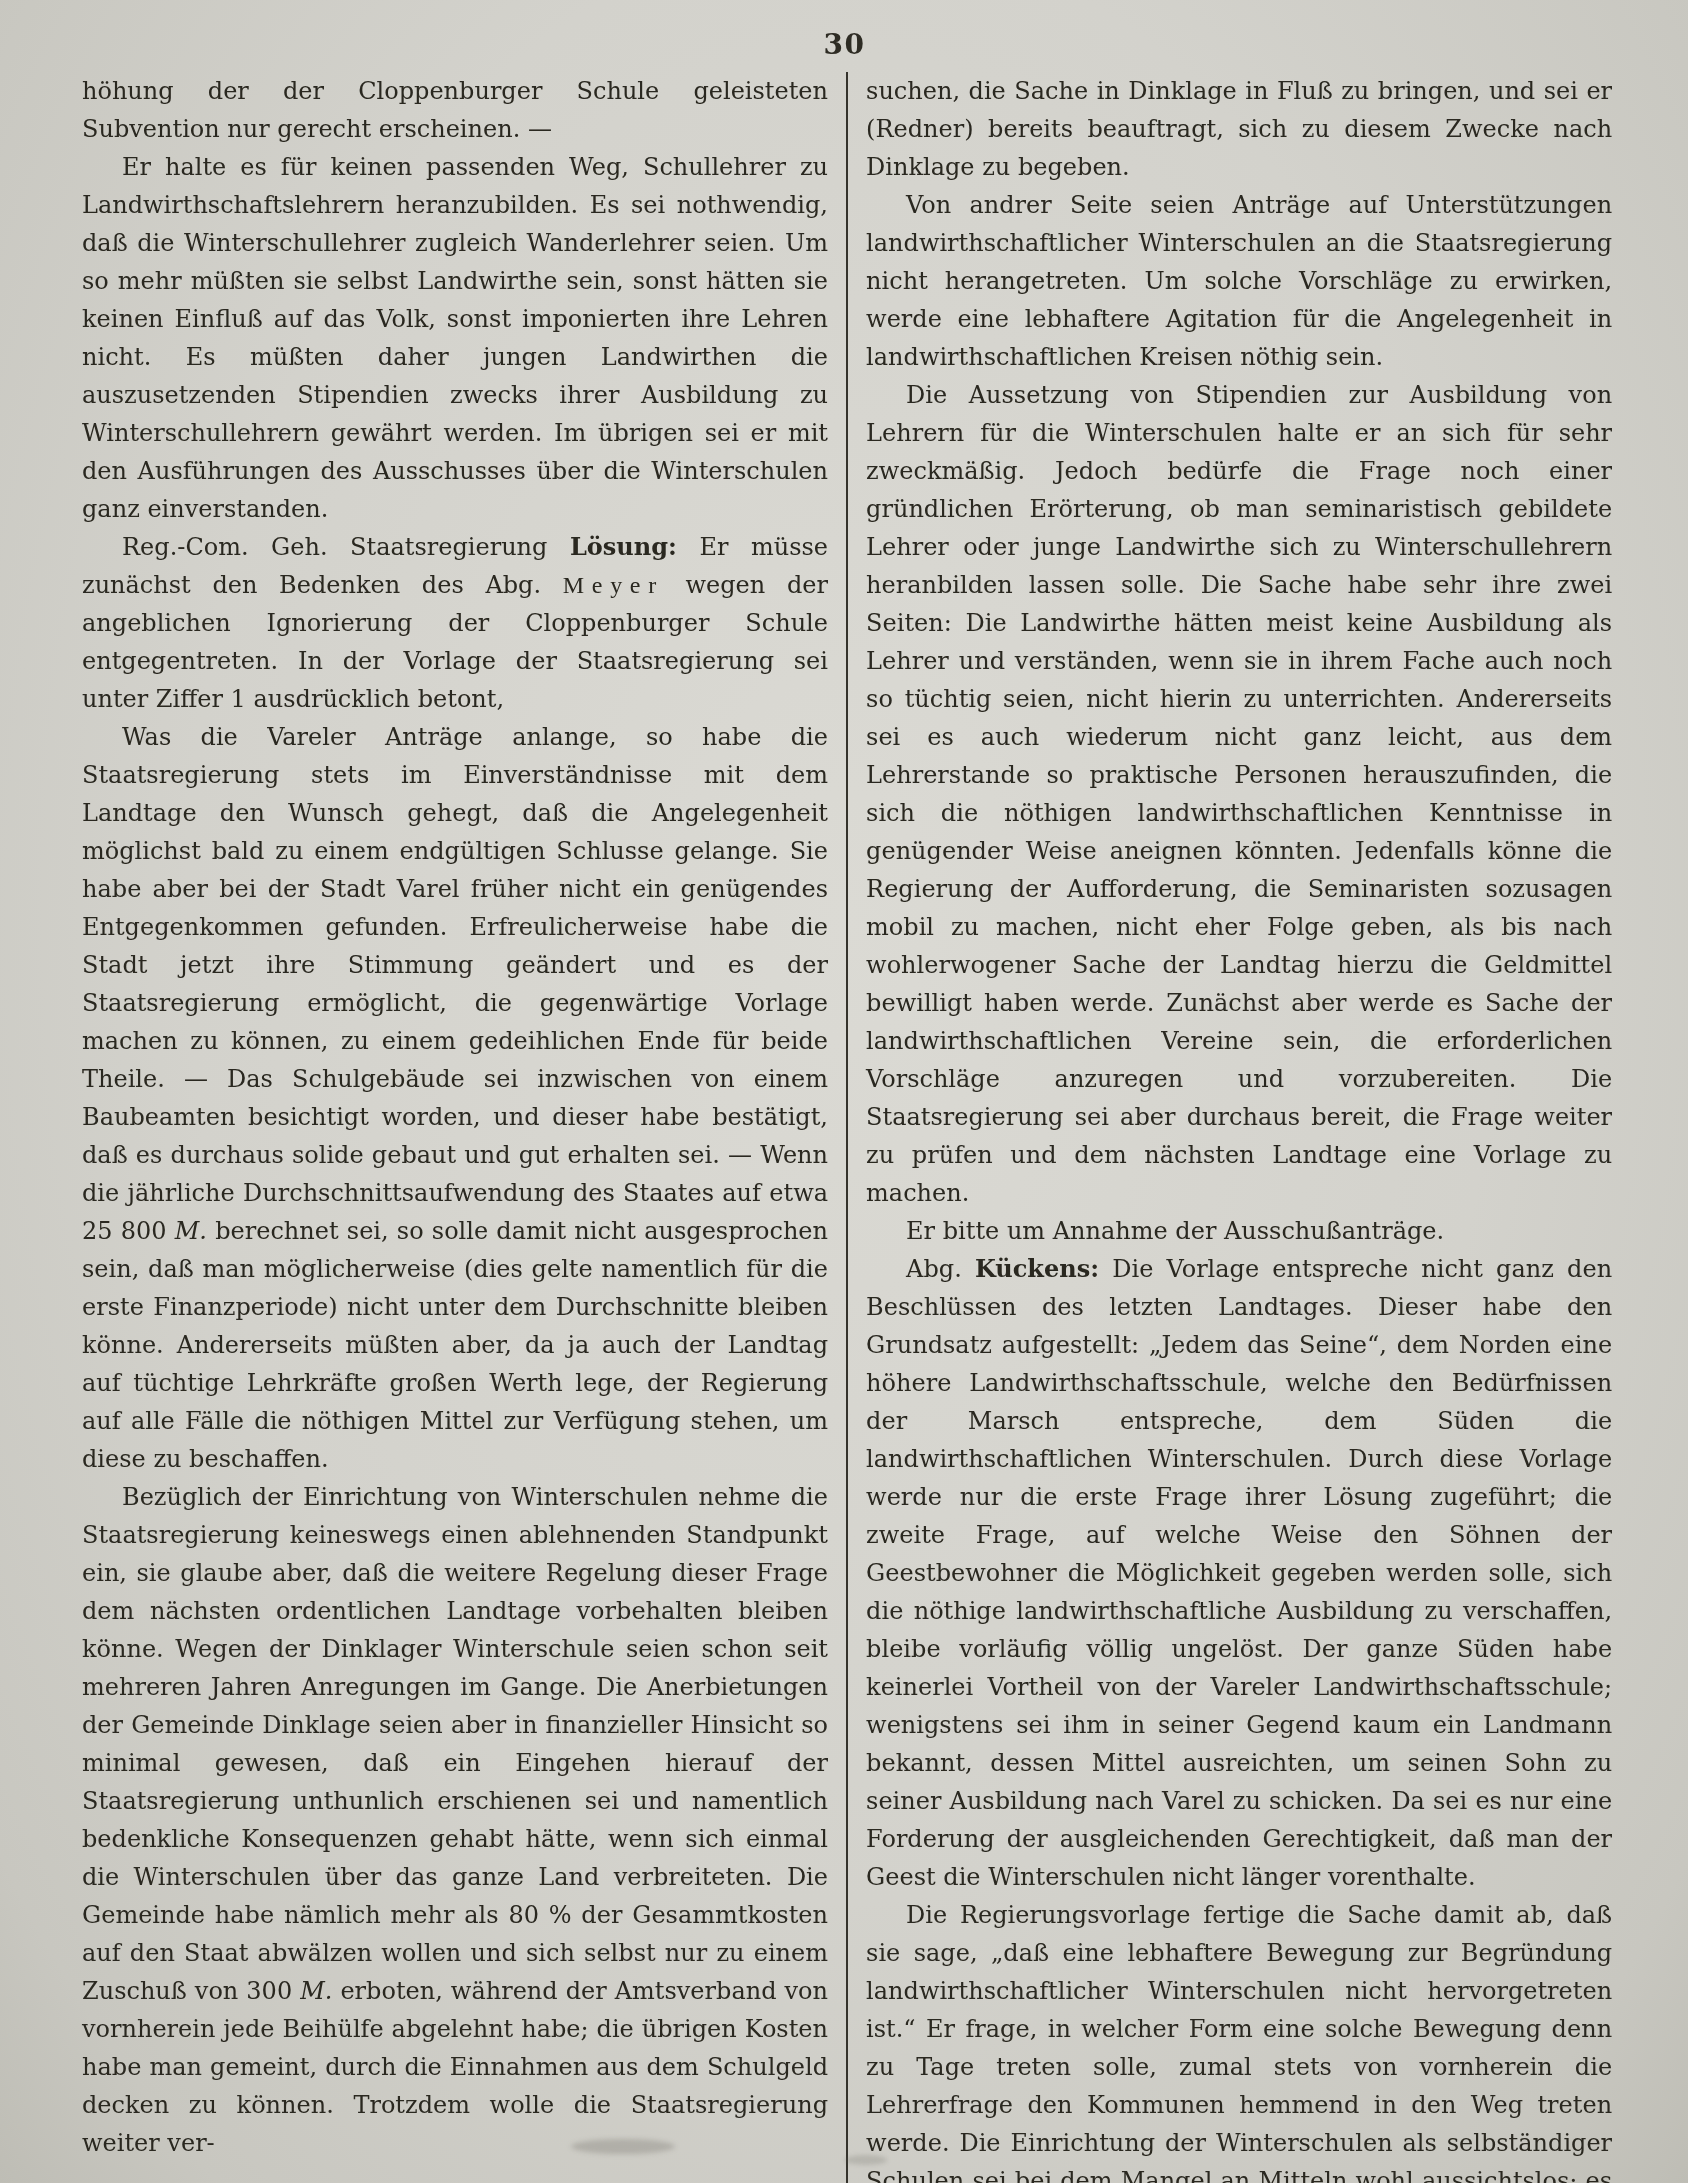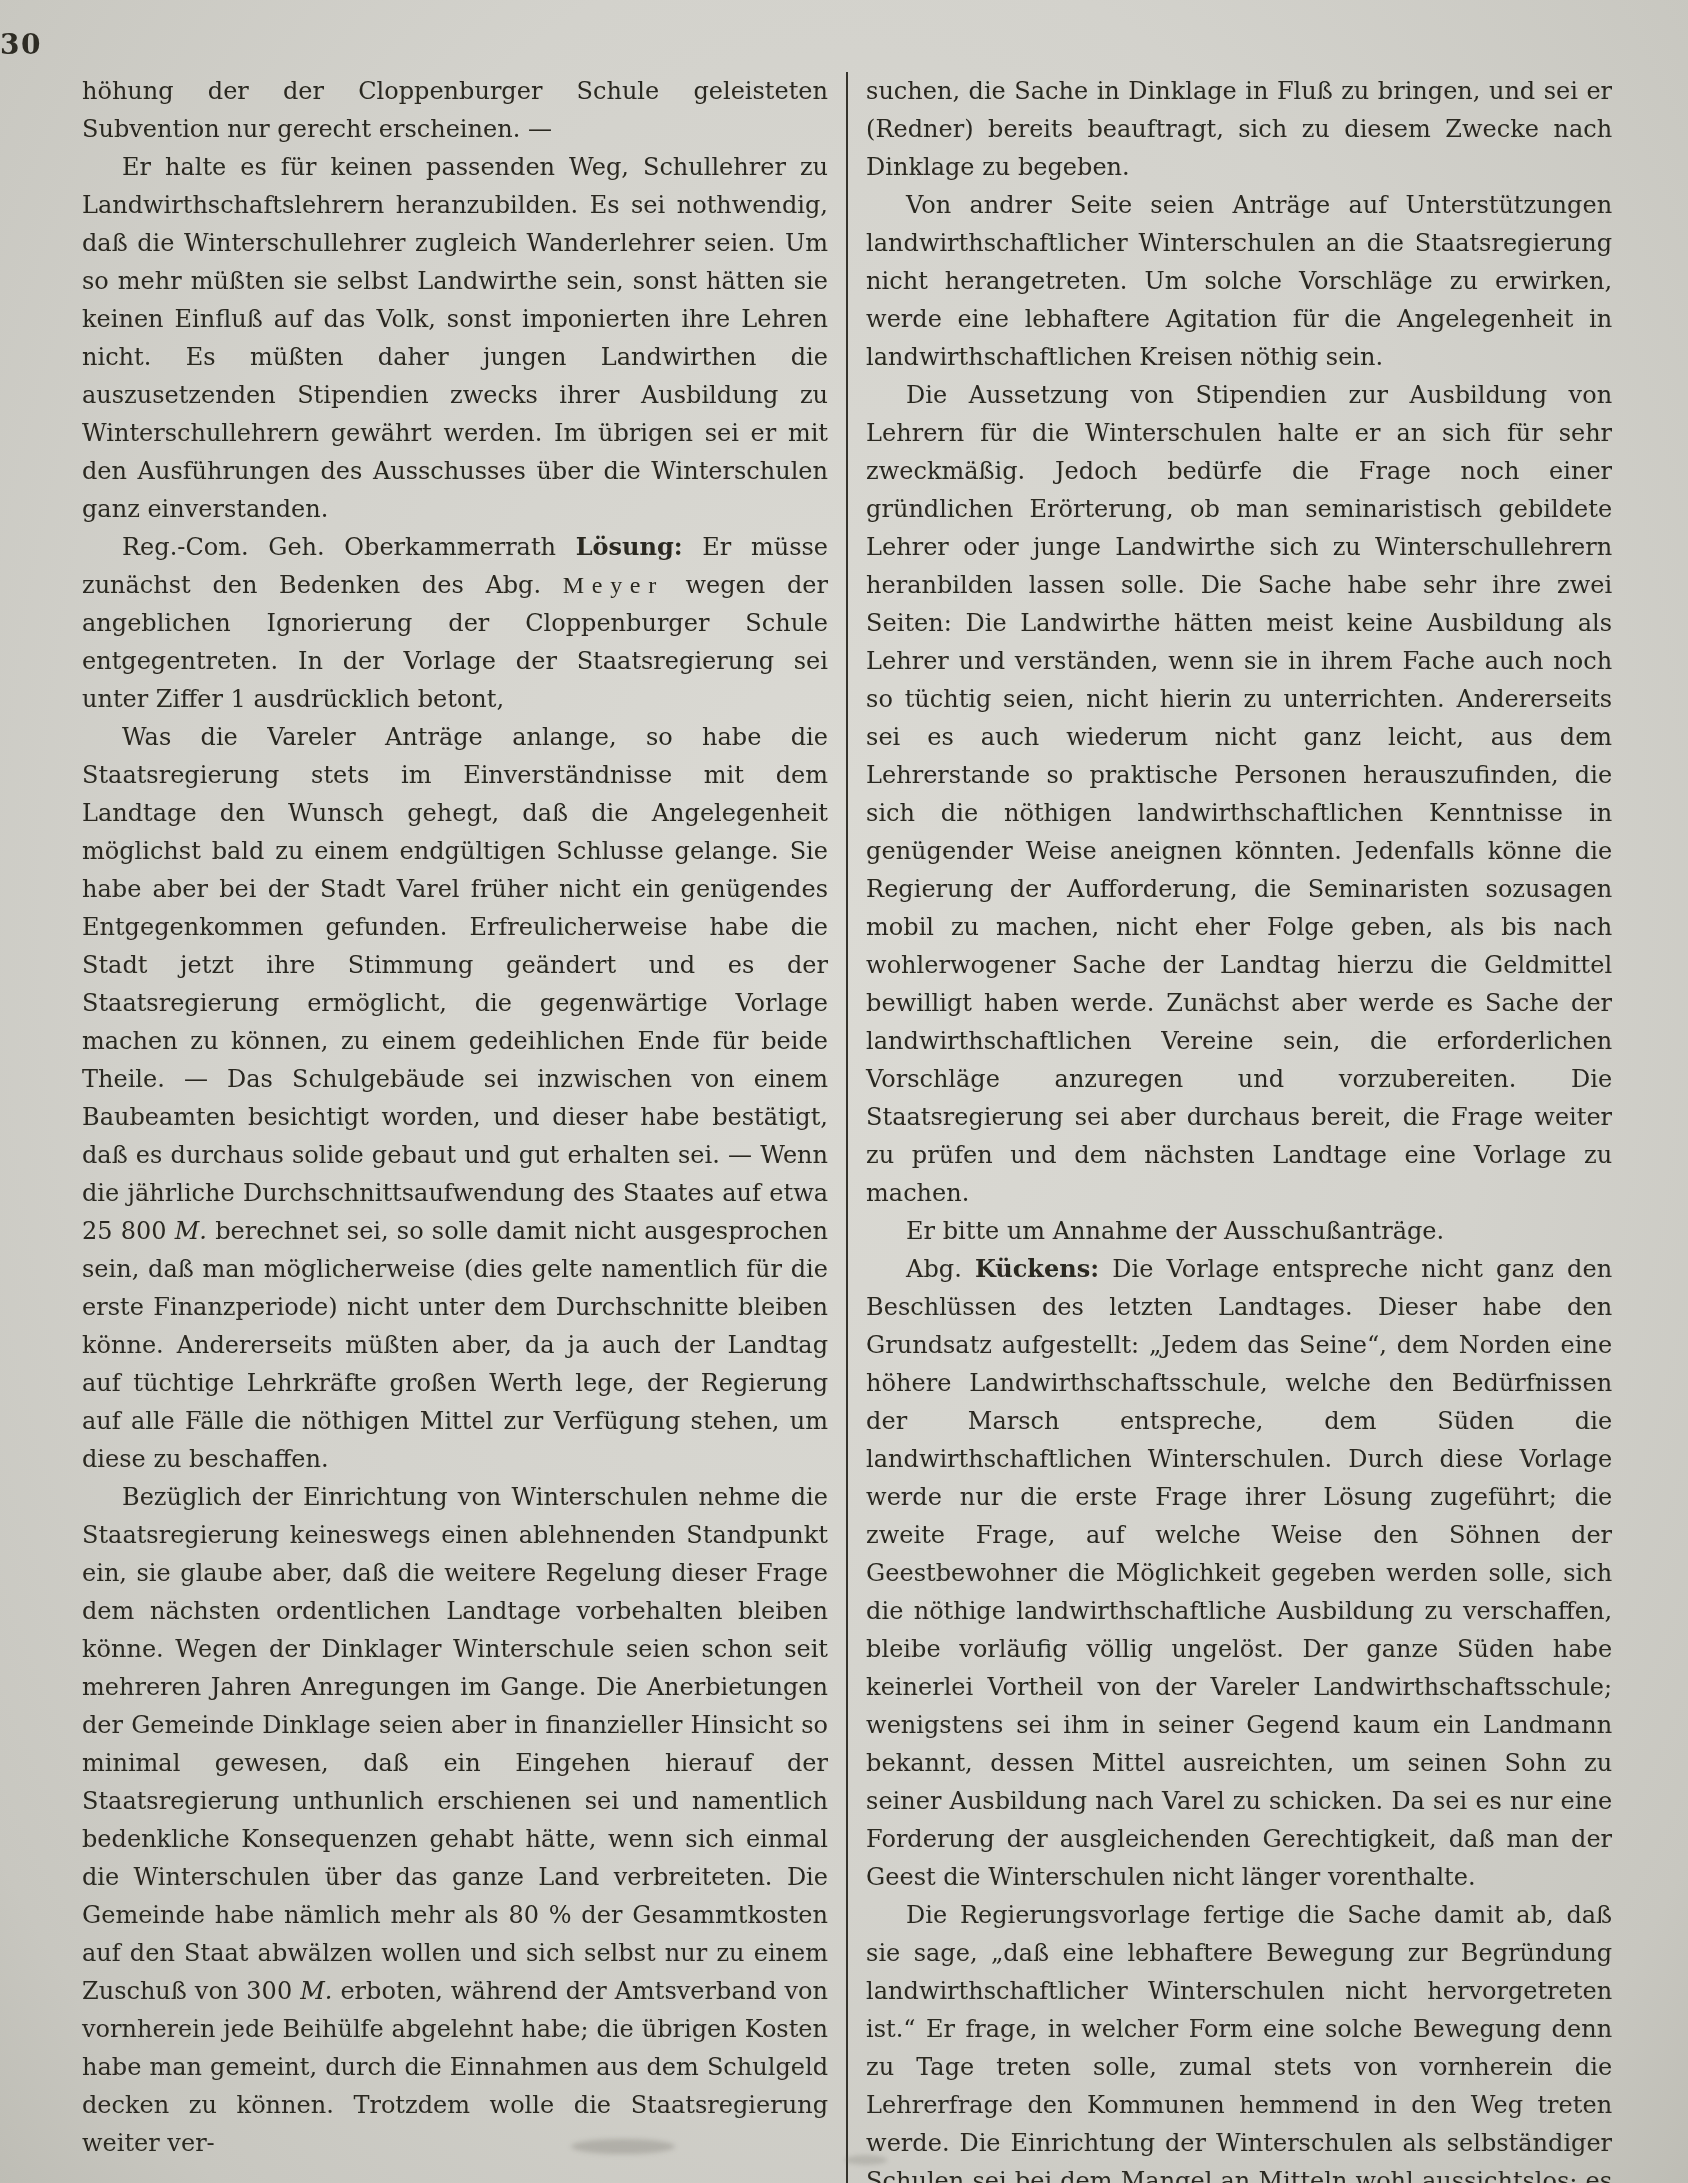--- a/index.html
+++ b/index.html
@@ -17,21 +17,21 @@
     width: 1689px;
     height: 2183px;
     background: radial-gradient(ellipse at 50% 42%, #dbdad4 0%, #d3d2cc 55%, #c8c7c0 88%, #bebdb5 100%);
     color: #2a2820;
   }
   .page-number {
     position: absolute;
     top: 28px;
     left: 0;
     right: 0;
-    text-align: left;
+    text-align: center;
     font-size: 28px;
     font-weight: bold;
     letter-spacing: 1.4px;
     color: #2e2c24;
   }
   .columns {
     position: absolute;
     top: 72px;
     left: 82px;
     display: flex;
@@ -90,21 +90,21 @@
 </head>
 <body>
 
 <div class="page">
   <div class="page-number">30</div>
 
   <div class="columns">
     <div class="col" id="col-left">
         <p class="para noindent"><span>höhung der der Cloppenburger Schule geleisteten Subvention nur gerecht erscheinen. —</span></p>
         <p class="para indent"><span>Er halte es für keinen passenden Weg, Schullehrer zu Landwirthschaftslehrern heranzubilden. Es sei nothwendig, daß die Winterschullehrer zugleich Wanderlehrer seien. Um so mehr müßten sie selbst Landwirthe sein, sonst hätten sie keinen Einfluß auf das Volk, sonst imponierten ihre Lehren nicht. Es müßten daher jungen Landwirthen die auszusetzenden Stipendien zwecks ihrer Ausbildung zu Winterschullehrern gewährt werden. Im übrigen sei er mit den Ausführungen des Ausschusses über die Winterschulen ganz einverstanden.</span></p>
-        <p class="para indent"><span>Reg.-Com. Geh. Oberkammerrath </span><span class="b">Lösung:</span><span> Er müsse zunächst den Bedenken des Abg. </span><span class="sp">Meyer</span><span> wegen der angeblichen Ignorierung der Cloppenburger Schule entgegentreten. In der Vorlage der Staatsregierung sei unter Ziffer 1 ausdrücklich betont,</span></p>
+        <p class="para indent"><span>Reg.-Com. Geh. Staatsregierung </span><span class="b">Lösung:</span><span> Er müsse zunächst den Bedenken des Abg. </span><span class="sp">Meyer</span><span> wegen der angeblichen Ignorierung der Cloppenburger Schule entgegentreten. In der Vorlage der Staatsregierung sei unter Ziffer 1 ausdrücklich betont,</span></p>
         <p class="para indent"><span>Was die Vareler Anträge anlange, so habe die Staatsregierung stets im Einverständnisse mit dem Landtage den Wunsch gehegt, daß die Angelegenheit möglichst bald zu einem endgültigen Schlusse gelange. Sie habe aber bei der Stadt Varel früher nicht ein genügendes Entgegenkommen gefunden. Erfreulicherweise habe die Stadt jetzt ihre Stimmung geändert und es der Staatsregierung ermöglicht, die gegenwärtige Vorlage machen zu können, zu einem gedeihlichen Ende für beide Theile. — Das Schulgebäude sei inzwischen von einem Baubeamten besichtigt worden, und dieser habe bestätigt, daß es durchaus solide gebaut und gut erhalten sei. — Wenn die jährliche Durchschnittsaufwendung des Staates auf etwa 25 800 </span><span class="i">M.</span><span> berechnet sei, so solle damit nicht ausgesprochen sein, daß man möglicherweise (dies gelte namentlich für die erste Finanzperiode) nicht unter dem Durchschnitte bleiben könne. Andererseits müßten aber, da ja auch der Landtag auf tüchtige Lehrkräfte großen Werth lege, der Regierung auf alle Fälle die nöthigen Mittel zur Verfügung stehen, um diese zu beschaffen.</span></p>
         <p class="para indent"><span>Bezüglich der Einrichtung von Winterschulen nehme die Staatsregierung keineswegs einen ablehnenden Standpunkt ein, sie glaube aber, daß die weitere Regelung dieser Frage dem nächsten ordentlichen Landtage vorbehalten bleiben könne. Wegen der Dinklager Winterschule seien schon seit mehreren Jahren Anregungen im Gange. Die Anerbietungen der Gemeinde Dinklage seien aber in finanzieller Hinsicht so minimal gewesen, daß ein Eingehen hierauf der Staatsregierung unthunlich erschienen sei und namentlich bedenkliche Konsequenzen gehabt hätte, wenn sich einmal die Winterschulen über das ganze Land verbreiteten. Die Gemeinde habe nämlich mehr als 80 % der Gesammtkosten auf den Staat abwälzen wollen und sich selbst nur zu einem Zuschuß von 300 </span><span class="i">M.</span><span> erboten, während der Amtsverband von vornherein jede Beihülfe abgelehnt habe; die übrigen Kosten habe man gemeint, durch die Einnahmen aus dem Schulgeld decken zu können. Trotzdem wolle die Staatsregierung weiter ver-</span></p>
       </div>
     <div class="divider"></div>
     <div class="col" id="col-right">
         <p class="para noindent"><span>suchen, die Sache in Dinklage in Fluß zu bringen, und sei er (Redner) bereits beauftragt, sich zu diesem Zwecke nach Dinklage zu begeben.</span></p>
         <p class="para indent"><span>Von andrer Seite seien Anträge auf Unterstützungen landwirthschaftlicher Winterschulen an die Staatsregierung nicht herangetreten. Um solche Vorschläge zu erwirken, werde eine lebhaftere Agitation für die Angelegenheit in landwirthschaftlichen Kreisen nöthig sein.</span></p>
         <p class="para indent"><span>Die Aussetzung von Stipendien zur Ausbildung von Lehrern für die Winterschulen halte er an sich für sehr zweckmäßig. Jedoch bedürfe die Frage noch einer gründlichen Erörterung, ob man seminaristisch gebildete Lehrer oder junge Landwirthe sich zu Winterschullehrern heranbilden lassen solle. Die Sache habe sehr ihre zwei Seiten: Die Landwirthe hätten meist keine Ausbildung als Lehrer und verständen, wenn sie in ihrem Fache auch noch so tüchtig seien, nicht hierin zu unterrichten. Andererseits sei es auch wiederum nicht ganz leicht, aus dem Lehrerstande so praktische Personen herauszufinden, die sich die nöthigen landwirthschaftlichen Kenntnisse in genügender Weise aneignen könnten. Jedenfalls könne die Regierung der Aufforderung, die Seminaristen sozusagen mobil zu machen, nicht eher Folge geben, als bis nach wohlerwogener Sache der Landtag hierzu die Geldmittel bewilligt haben werde. Zunächst aber werde es Sache der landwirthschaftlichen Vereine sein, die erforderlichen Vorschläge anzuregen und vorzubereiten. Die Staatsregierung sei aber durchaus bereit, die Frage weiter zu prüfen und dem nächsten Landtage eine Vorlage zu machen.</span></p>
         <p class="para indent"><span>Er bitte um Annahme der Ausschußanträge.</span></p>
         <p class="para indent"><span>Abg. </span><span class="b">Kückens:</span><span> Die Vorlage entspreche nicht ganz den Beschlüssen des letzten Landtages. Dieser habe den Grundsatz aufgestellt: „Jedem das Seine“, dem Norden eine höhere Landwirthschaftsschule, welche den Bedürfnissen der Marsch entspreche, dem Süden die landwirthschaftlichen Winterschulen. Durch diese Vorlage werde nur die erste Frage ihrer Lösung zugeführt; die zweite Frage, auf welche Weise den Söhnen der Geestbewohner die Möglichkeit gegeben werden solle, sich die nöthige landwirthschaftliche Ausbildung zu verschaffen, bleibe vorläufig völlig ungelöst. Der ganze Süden habe keinerlei Vortheil von der Vareler Landwirthschaftsschule; wenigstens sei ihm in seiner Gegend kaum ein Landmann bekannt, dessen Mittel ausreichten, um seinen Sohn zu seiner Ausbildung nach Varel zu schicken. Da sei es nur eine Forderung der ausgleichenden Gerechtigkeit, daß man der Geest die Winterschulen nicht länger vorenthalte.</span></p>

